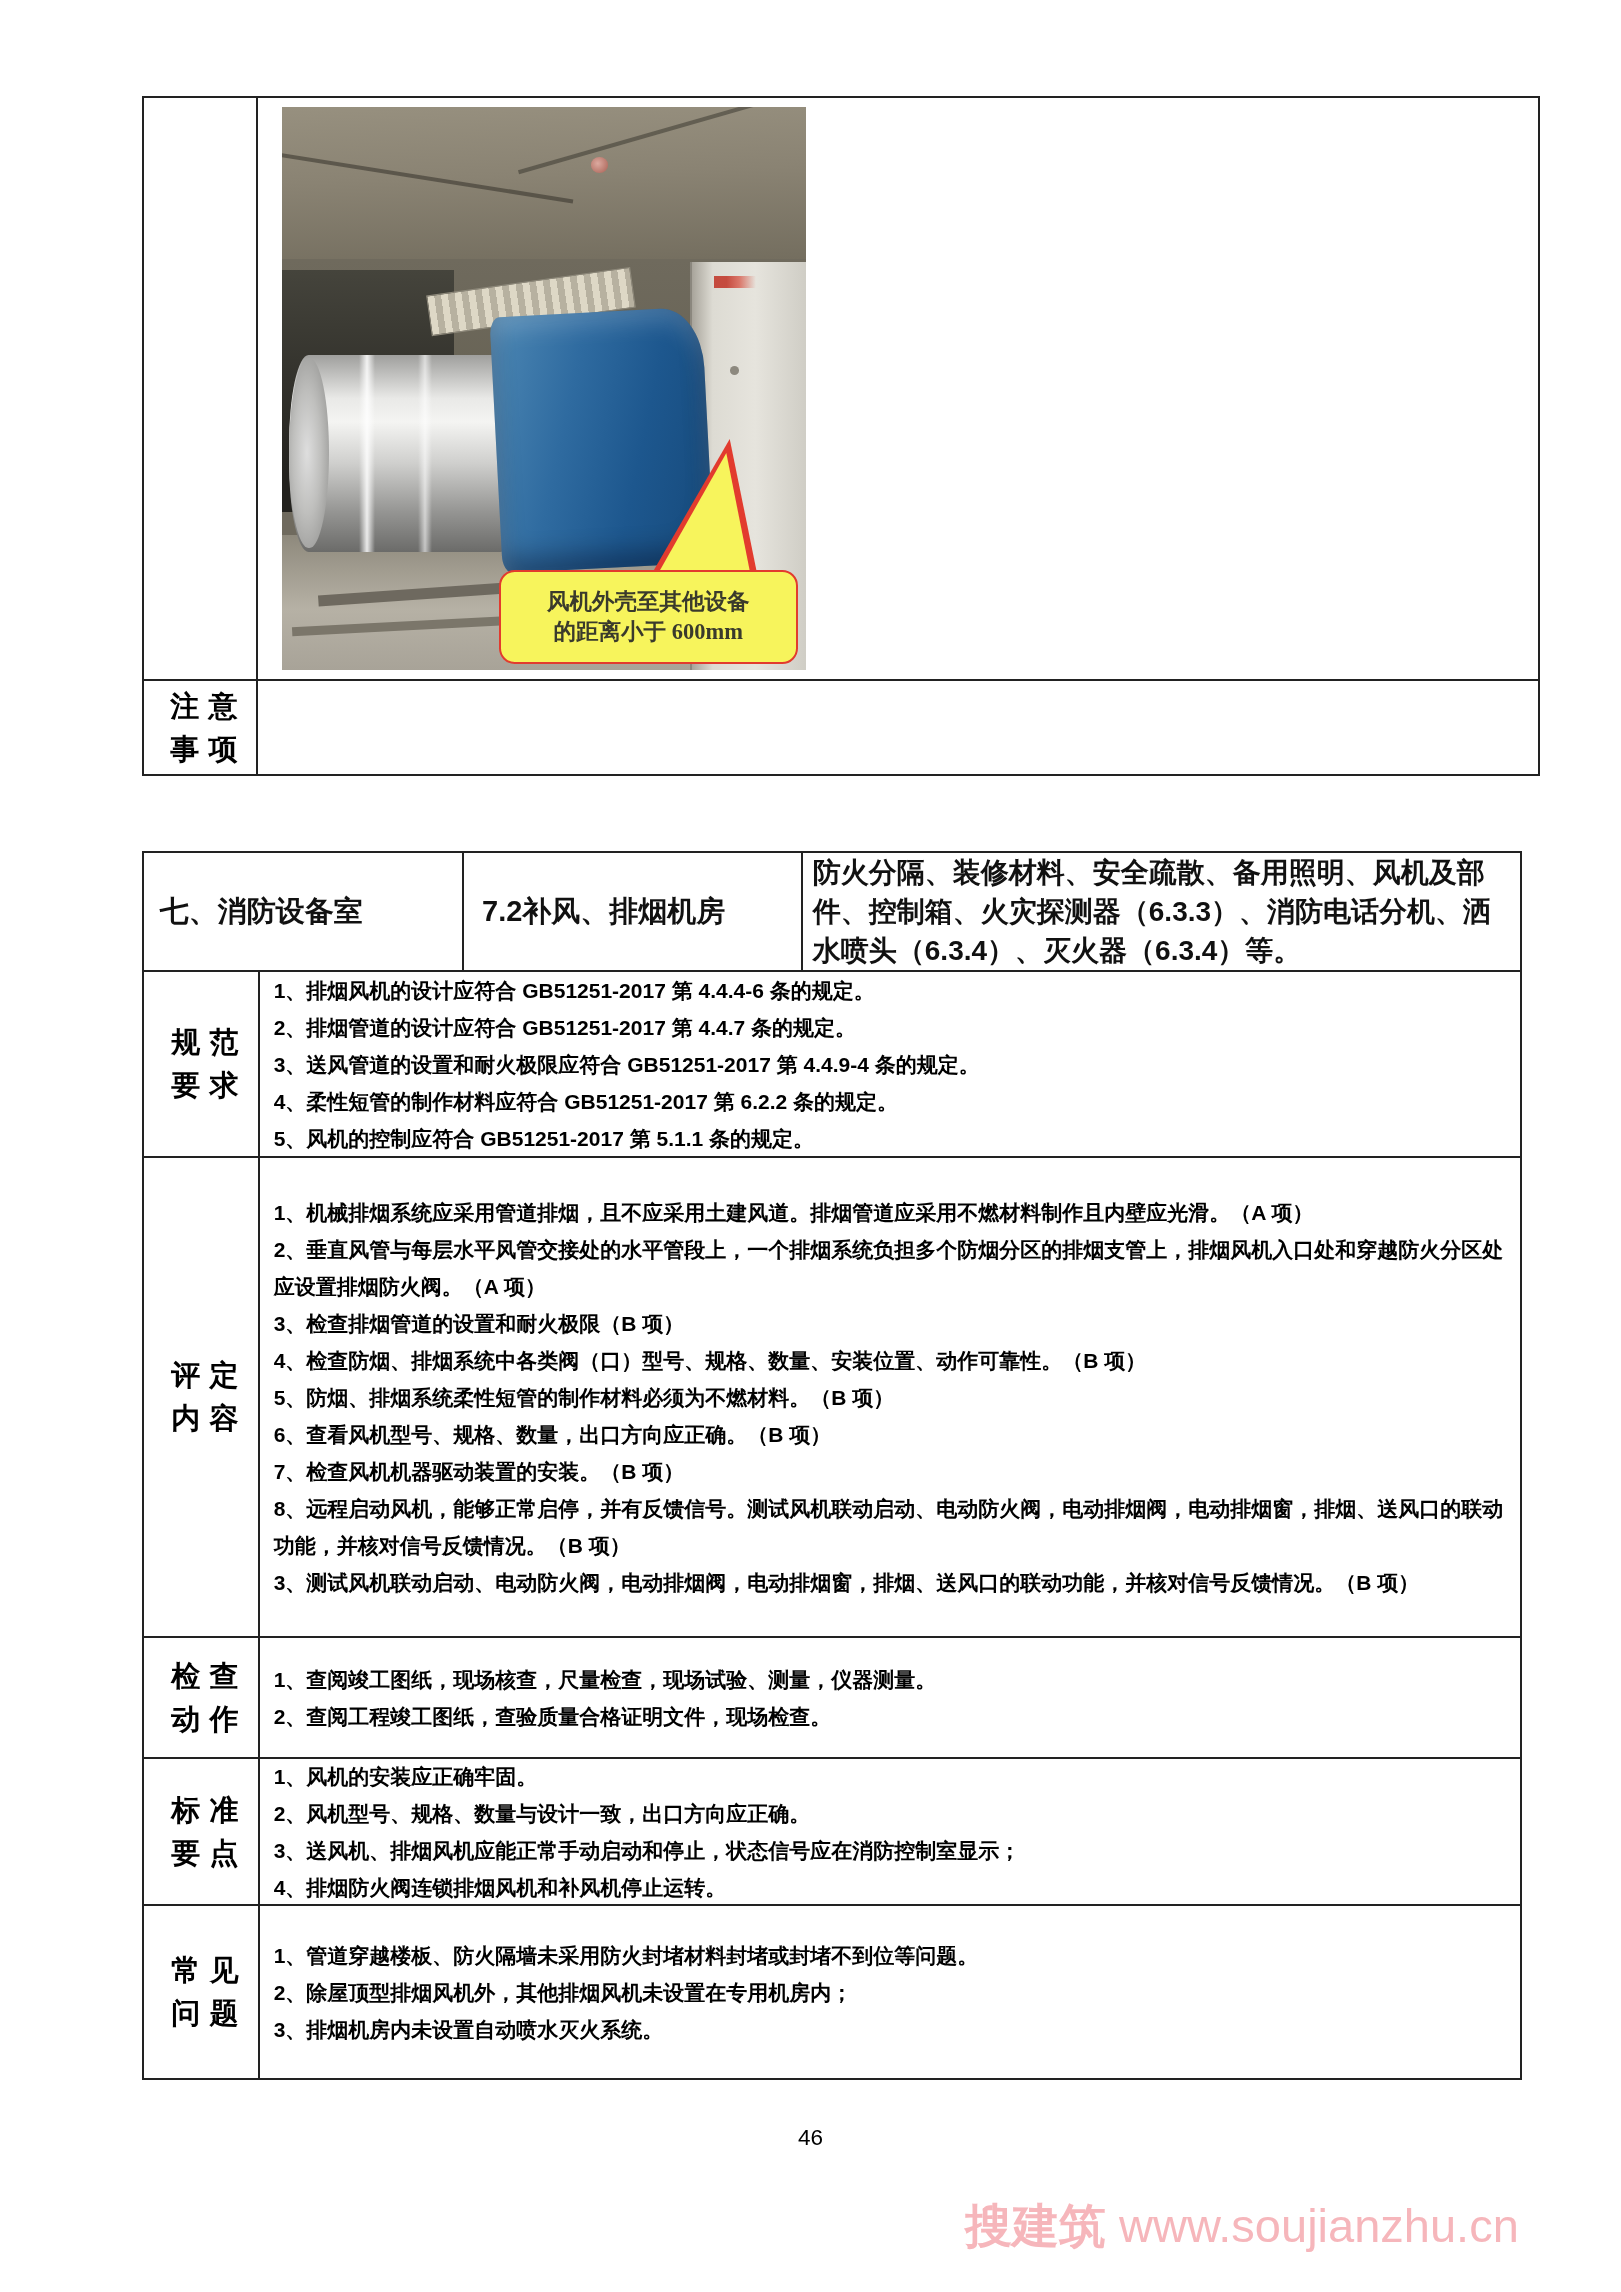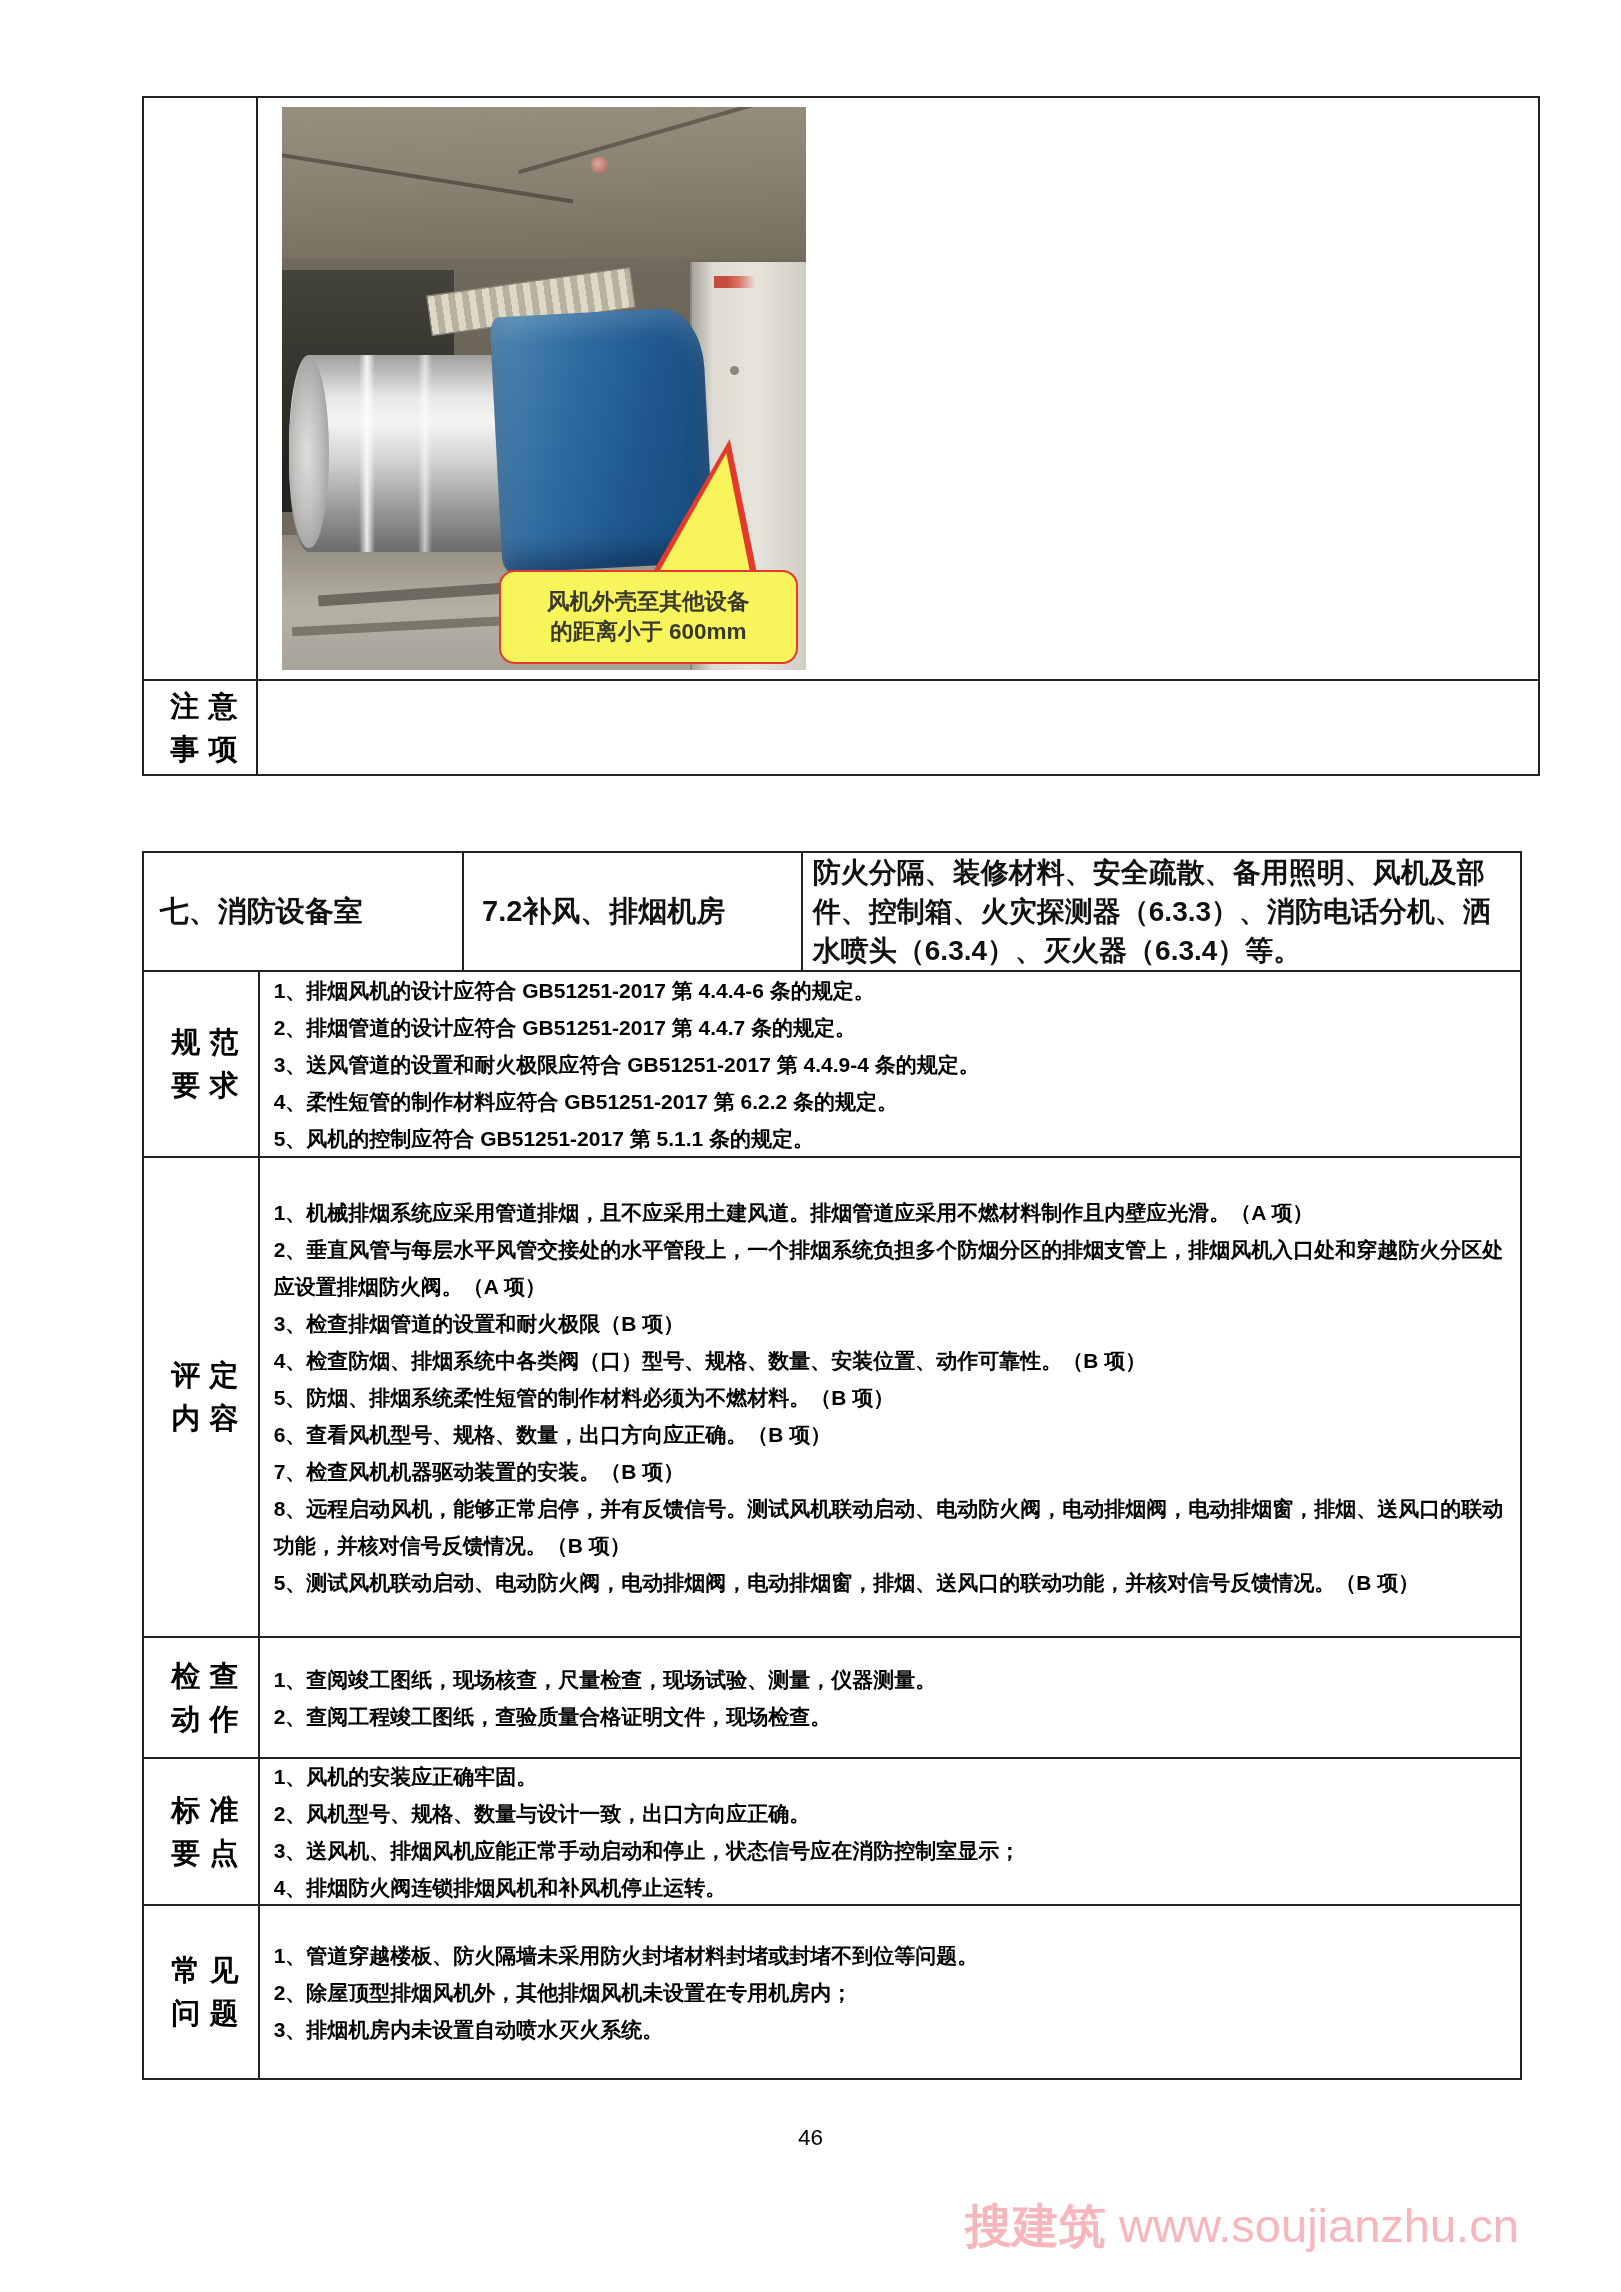--- a/index.html
+++ b/index.html
@@ -12,20 +12,21 @@
     overflow:hidden;
   }
   
   .photo-table{
     position:absolute;left:142px;top:96px;width:1398px;height:680px;
     border:2px solid #222;border-bottom-width:2.9px;
     box-sizing:border-box;
     display:grid;
     grid-template-columns:114px 1fr;
     grid-template-rows:583px 1fr;
+    font-family:Liberation Serif, serif;
   }
   .photo-table .c{box-sizing:border-box;}
   .pt-r1c1{border-right:2px solid #222;border-bottom:2.9px solid #222;}
   .pt-r1c2{border-bottom:2.9px solid #222;position:relative;}
   .pt-r2c1{border-right:2px solid #222;display:flex;flex-direction:column;justify-content:center;align-items:center;}
   .row-label{font-size:29px;font-weight:700;line-height:43px;color:#000;}
   .row-label span{display:block;letter-spacing:.32em;margin-right:-.32em;text-align:center;margin-left:8px;}
   
   .photo{
     position:absolute;left:23.5px;top:8.8px;width:524px;height:563px;
@@ -176,21 +177,21 @@
       </div>
       <div class="sp-cell content">
           <div class="line">1、机械排烟系统应采用管道排烟，且不应采用土建风道。排烟管道应采用不燃材料制作且内壁应光滑。（A 项）</div>
           <div class="line">2、垂直风管与每层水平风管交接处的水平管段上，一个排烟系统负担多个防烟分区的排烟支管上，排烟风机入口处和穿越防火分区处应设置排烟防火阀。（A 项）</div>
           <div class="line">3、检查排烟管道的设置和耐火极限（B 项）</div>
           <div class="line">4、检查防烟、排烟系统中各类阀（口）型号、规格、数量、安装位置、动作可靠性。（B 项）</div>
           <div class="line">5、防烟、排烟系统柔性短管的制作材料必须为不燃材料。（B 项）</div>
           <div class="line">6、查看风机型号、规格、数量，出口方向应正确。（B 项）</div>
           <div class="line">7、检查风机机器驱动装置的安装。（B 项）</div>
           <div class="line">8、远程启动风机，能够正常启停，并有反馈信号。测试风机联动启动、电动防火阀，电动排烟阀，电动排烟窗，排烟、送风口的联动功能，并核对信号反馈情况。（B 项）</div>
-          <div class="line">5、测试风机联动启动、电动防火阀，电动排烟阀，电动排烟窗，排烟、送风口的联动功能，并核对信号反馈情况。（B 项）</div>
+          <div class="line">3、测试风机联动启动、电动防火阀，电动排烟阀，电动排烟窗，排烟、送风口的联动功能，并核对信号反馈情况。（B 项）</div>
         </div>
     </div>
 
     <div class="sp-row sp-body">
       <div class="sp-cell v lblcell">
         <div class="row-label">
           <span>检查</span>
           <span>动作</span>
         </div>
       </div>

